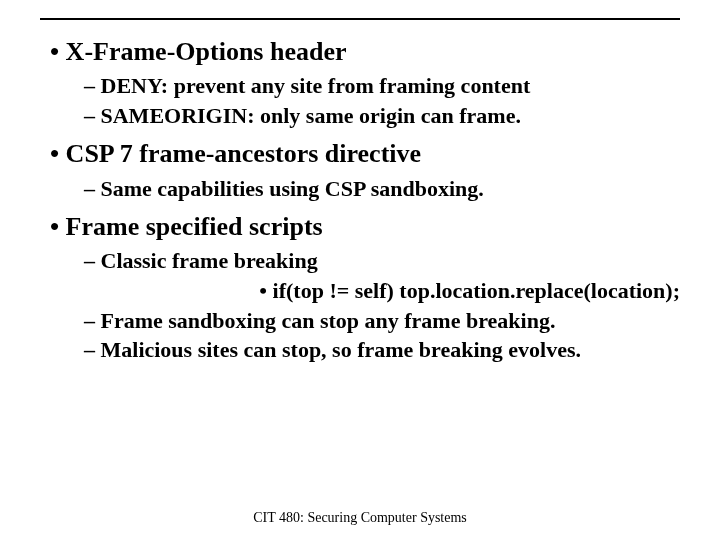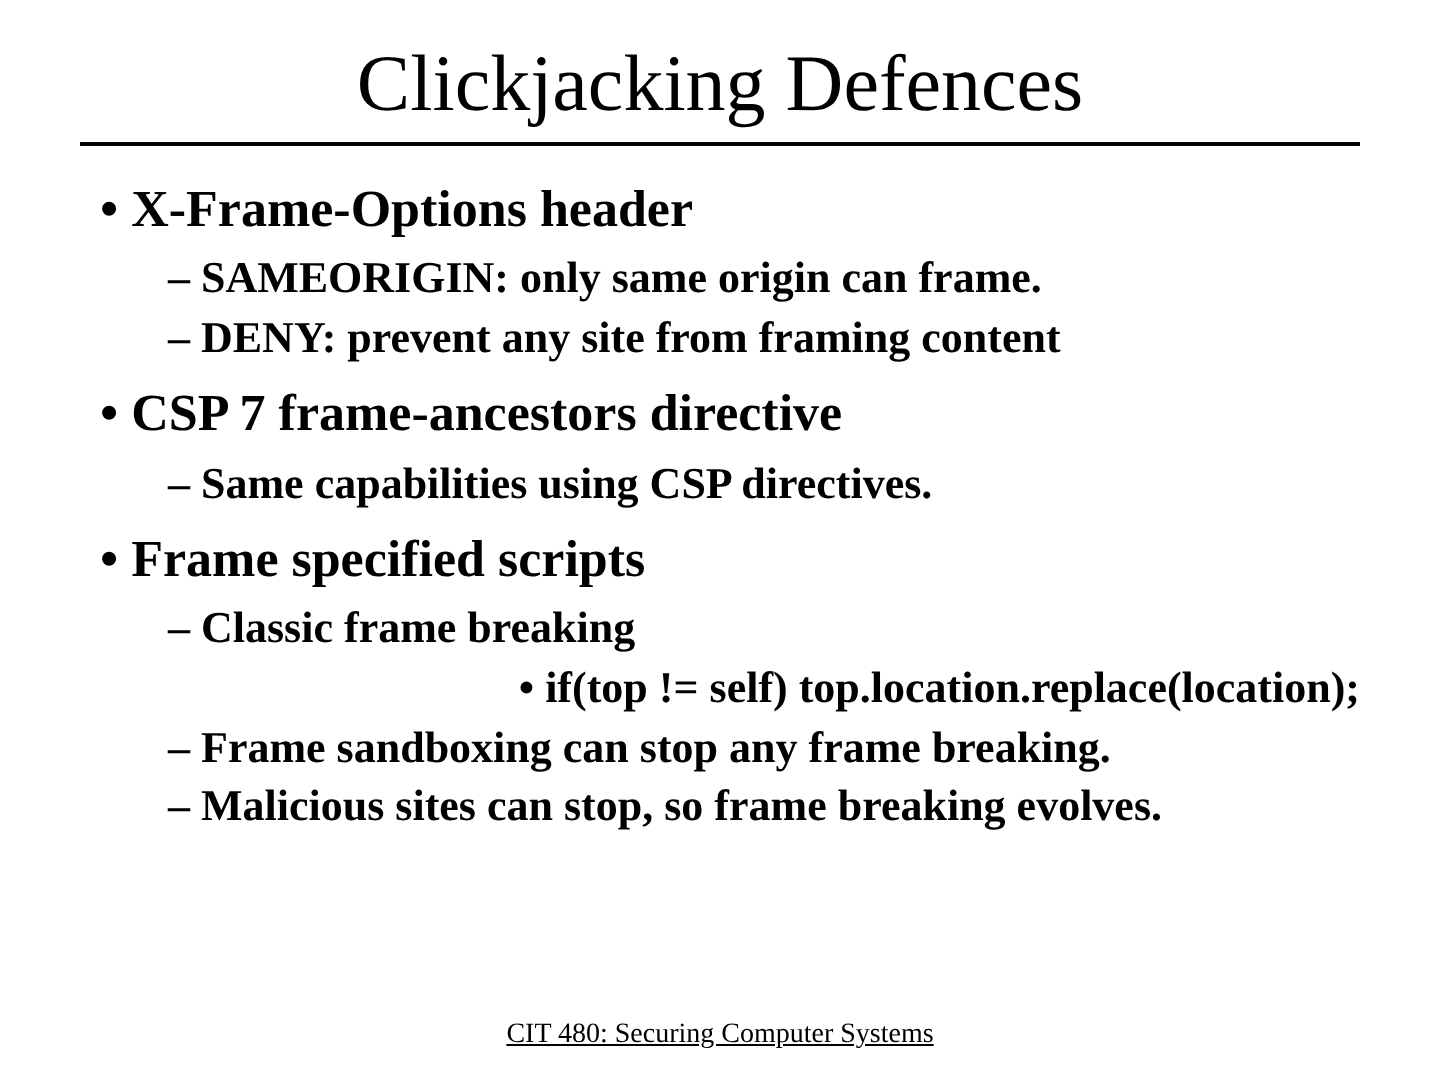--- a/index.html
+++ b/index.html
@@ -63,44 +63,42 @@
   ul.subsub > li::before {
     content: "• ";
   }
   .footer {
     position: absolute;
     bottom: 14px;
     left: 0;
     width: 100%;
     text-align: center;
     font-size: 14px;
-    text-decoration: underline;
   }
 </style>
 </head>
 <body>
 
 <div class="slide">
-  <h1 class="title">Clickjacking Defences</h1>
   <hr class="rule">
 
   <ul class="top">
 
     <li>
       <span>X-Frame-Options header</span>
       <ul class="sub">
+        <li>DENY: prevent any site from framing content</li>
         <li>SAMEORIGIN: only same origin can frame.</li>
-        <li>DENY: prevent any site from framing content</li>
       </ul>
     </li>
 
     <li>
       <span>CSP 7 frame-ancestors directive</span>
       <ul class="sub">
-        <li>Same capabilities using CSP directives.</li>
+        <li>Same capabilities using CSP sandboxing.</li>
       </ul>
     </li>
 
     <li>
       <span>Frame specified scripts</span>
       <ul class="sub">
         <li>
           <span>Classic frame breaking</span>
           <ul class="subsub">
             <li>if(top != self) top.location.replace(location);</li>

